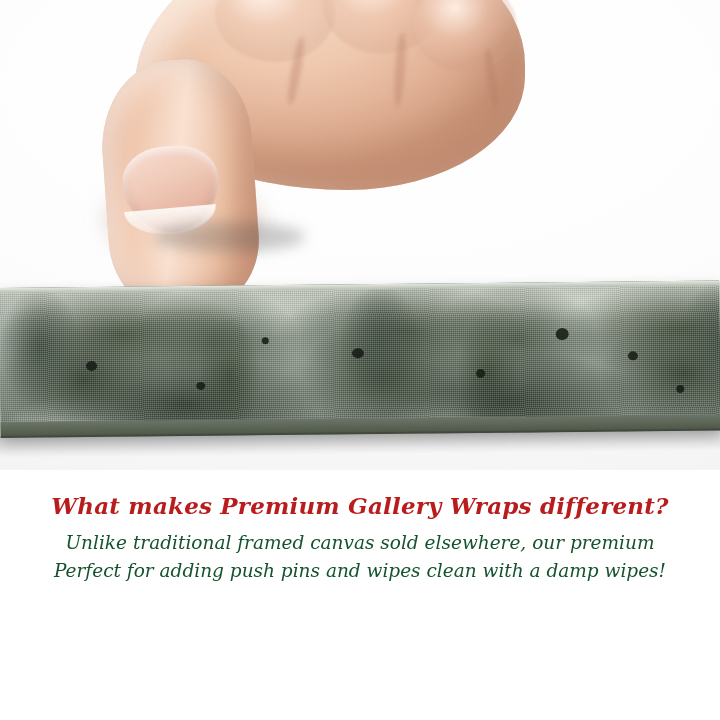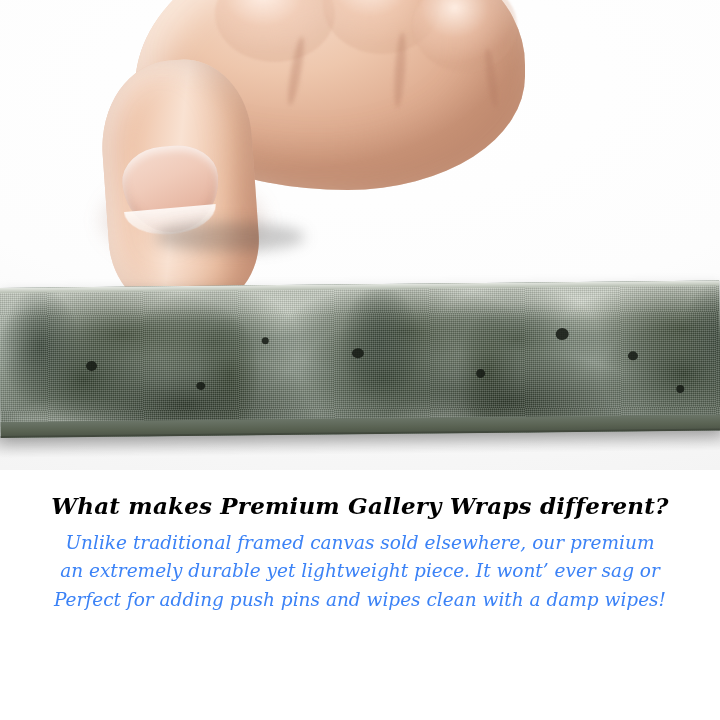--- a/index.html
+++ b/index.html
@@ -218,27 +218,27 @@
     text-align: center;
     color: #2b2b2b;
     font-family: "DejaVu Serif", serif;
     font-style: italic;
   }
   .caption-heading {
     font-size: 23px;
     font-weight: 700;
     letter-spacing: .2px;
     margin: 0 0 10px 0;
-    color: #000000;
+    color: #b91c1c;
   }
   .caption-body {
     font-size: 18.5px;
     line-height: 1.54;
     margin: 0;
-    color: #3b82f6;
+    color: #14532d;
   }
   .caption-body span {
     display: block;
   }
 </style>
 </head>
 <body>
 
 <div class="page">
 
@@ -274,18 +274,17 @@
       <div class="canvas-top-edge"></div>
       <div class="canvas-bottom-edge"></div>
     </div>
     <div class="strip-shadow"></div>
   </div>
 
   <div class="caption">
     <p class="caption-heading">What makes Premium Gallery Wraps different?</p>
     <p class="caption-body">
       <span>Unlike traditional framed canvas sold elsewhere, our premium</span>
-      <span>an extremely durable yet lightweight piece. It wont’ ever sag or</span>
       <span>Perfect for adding push pins and wipes clean with a damp wipes!</span>
     </p>
   </div>
 
 </div>
 
 </body></html>

